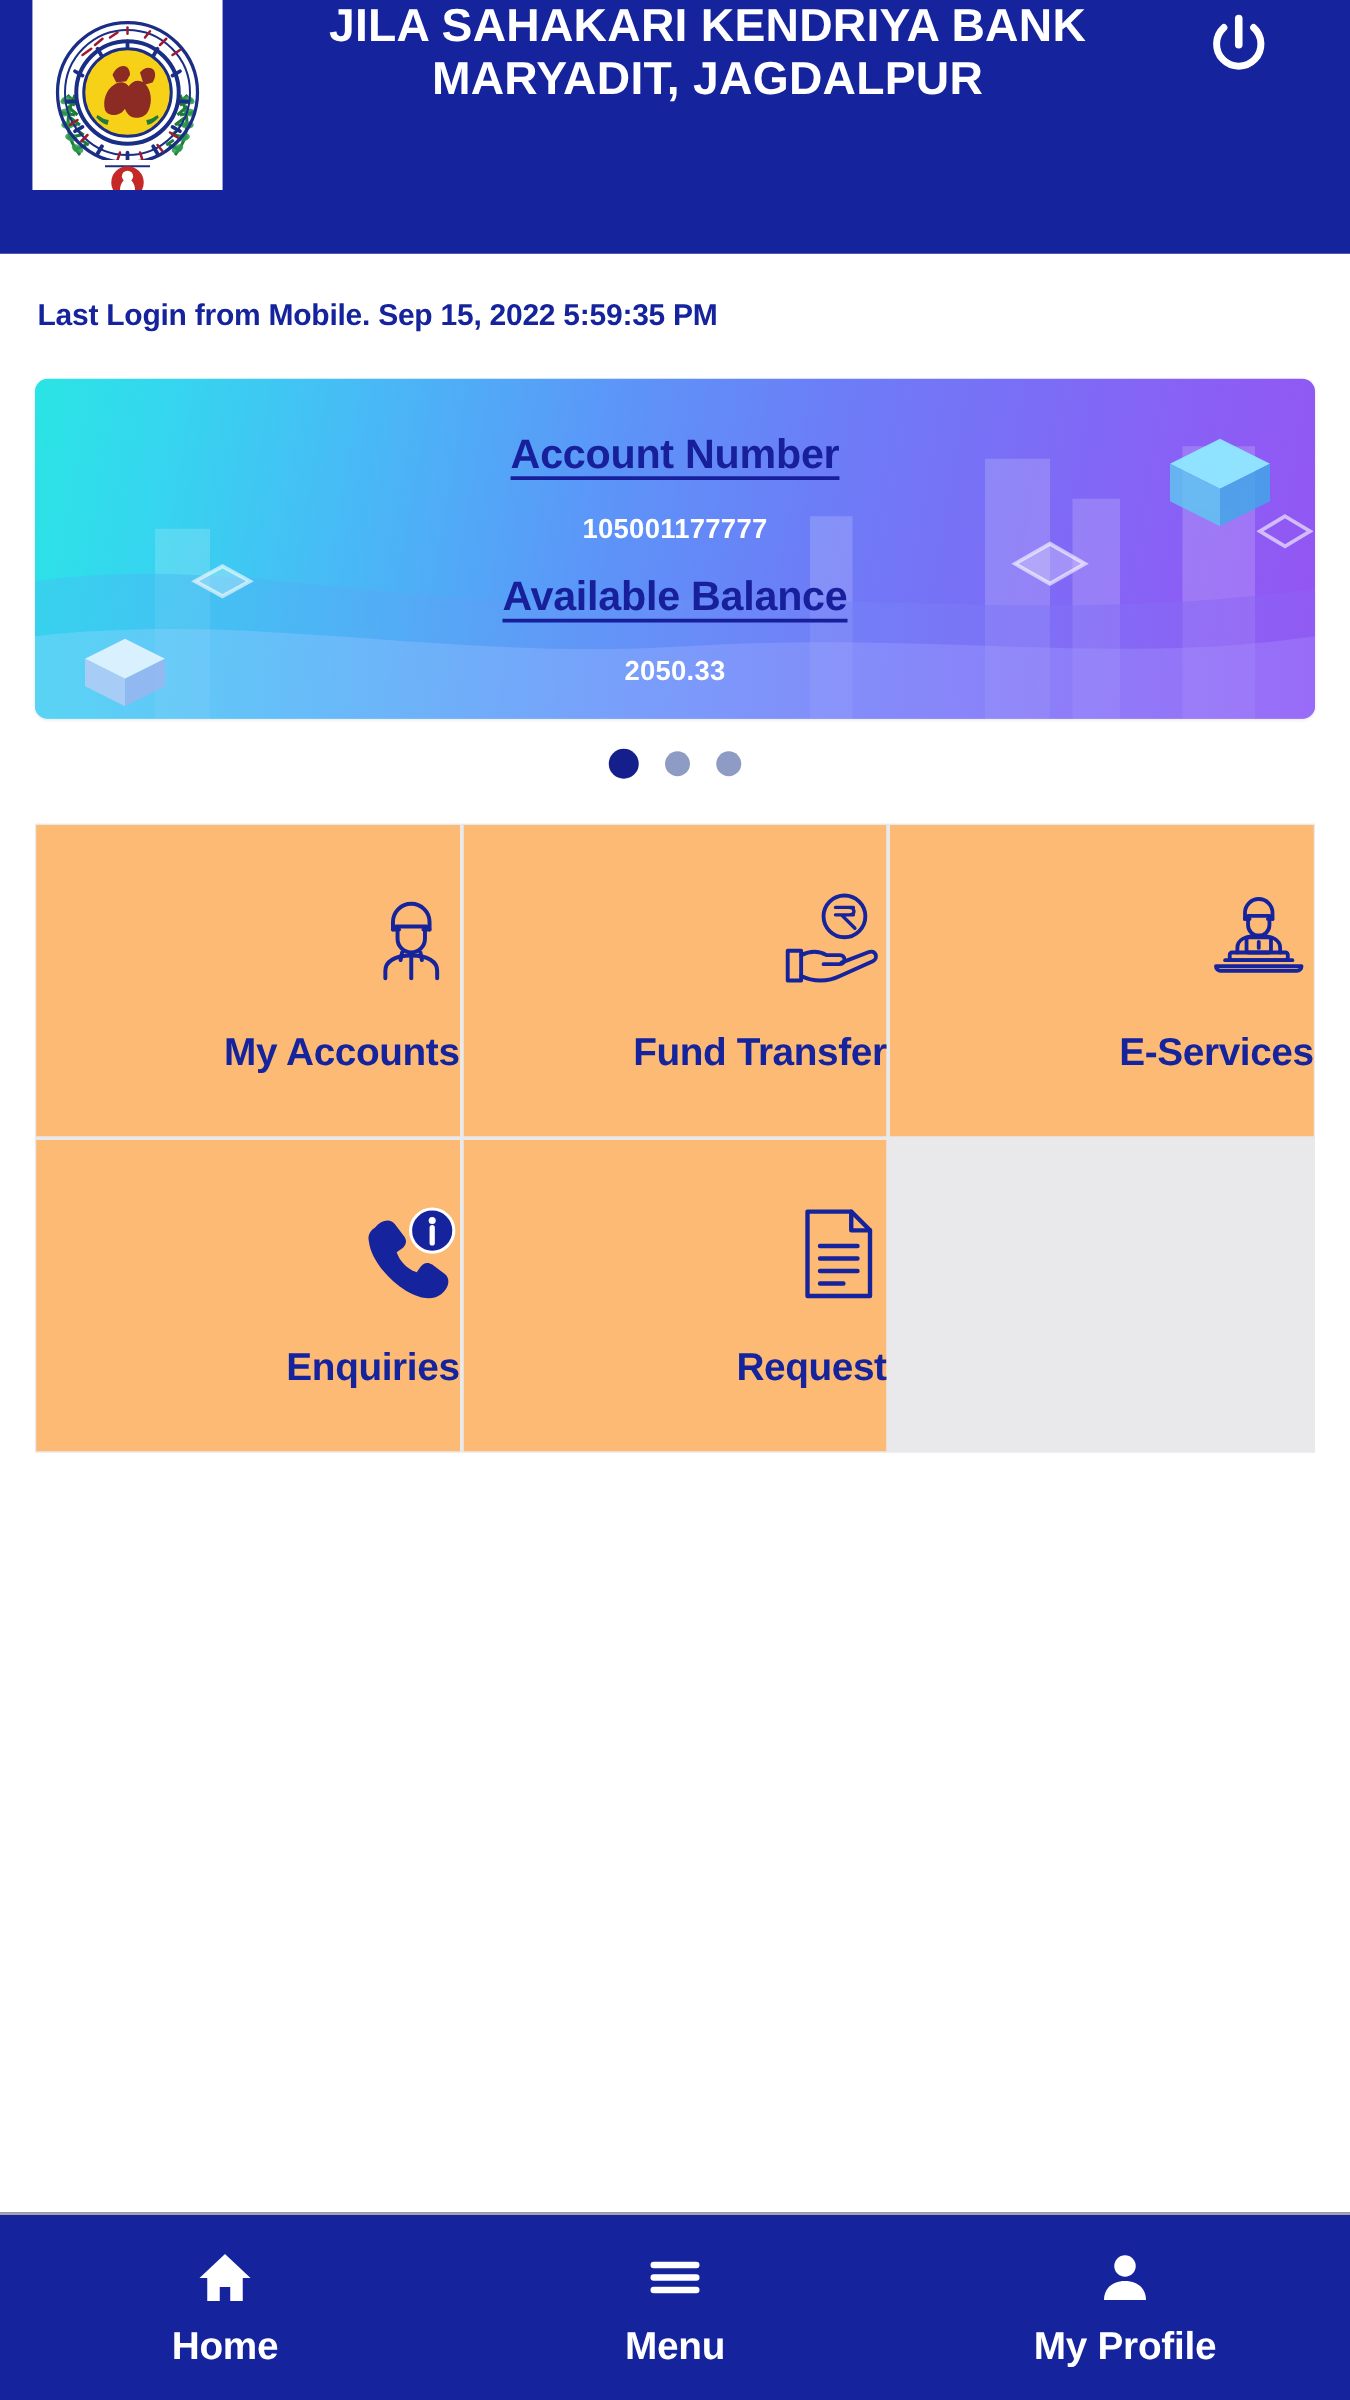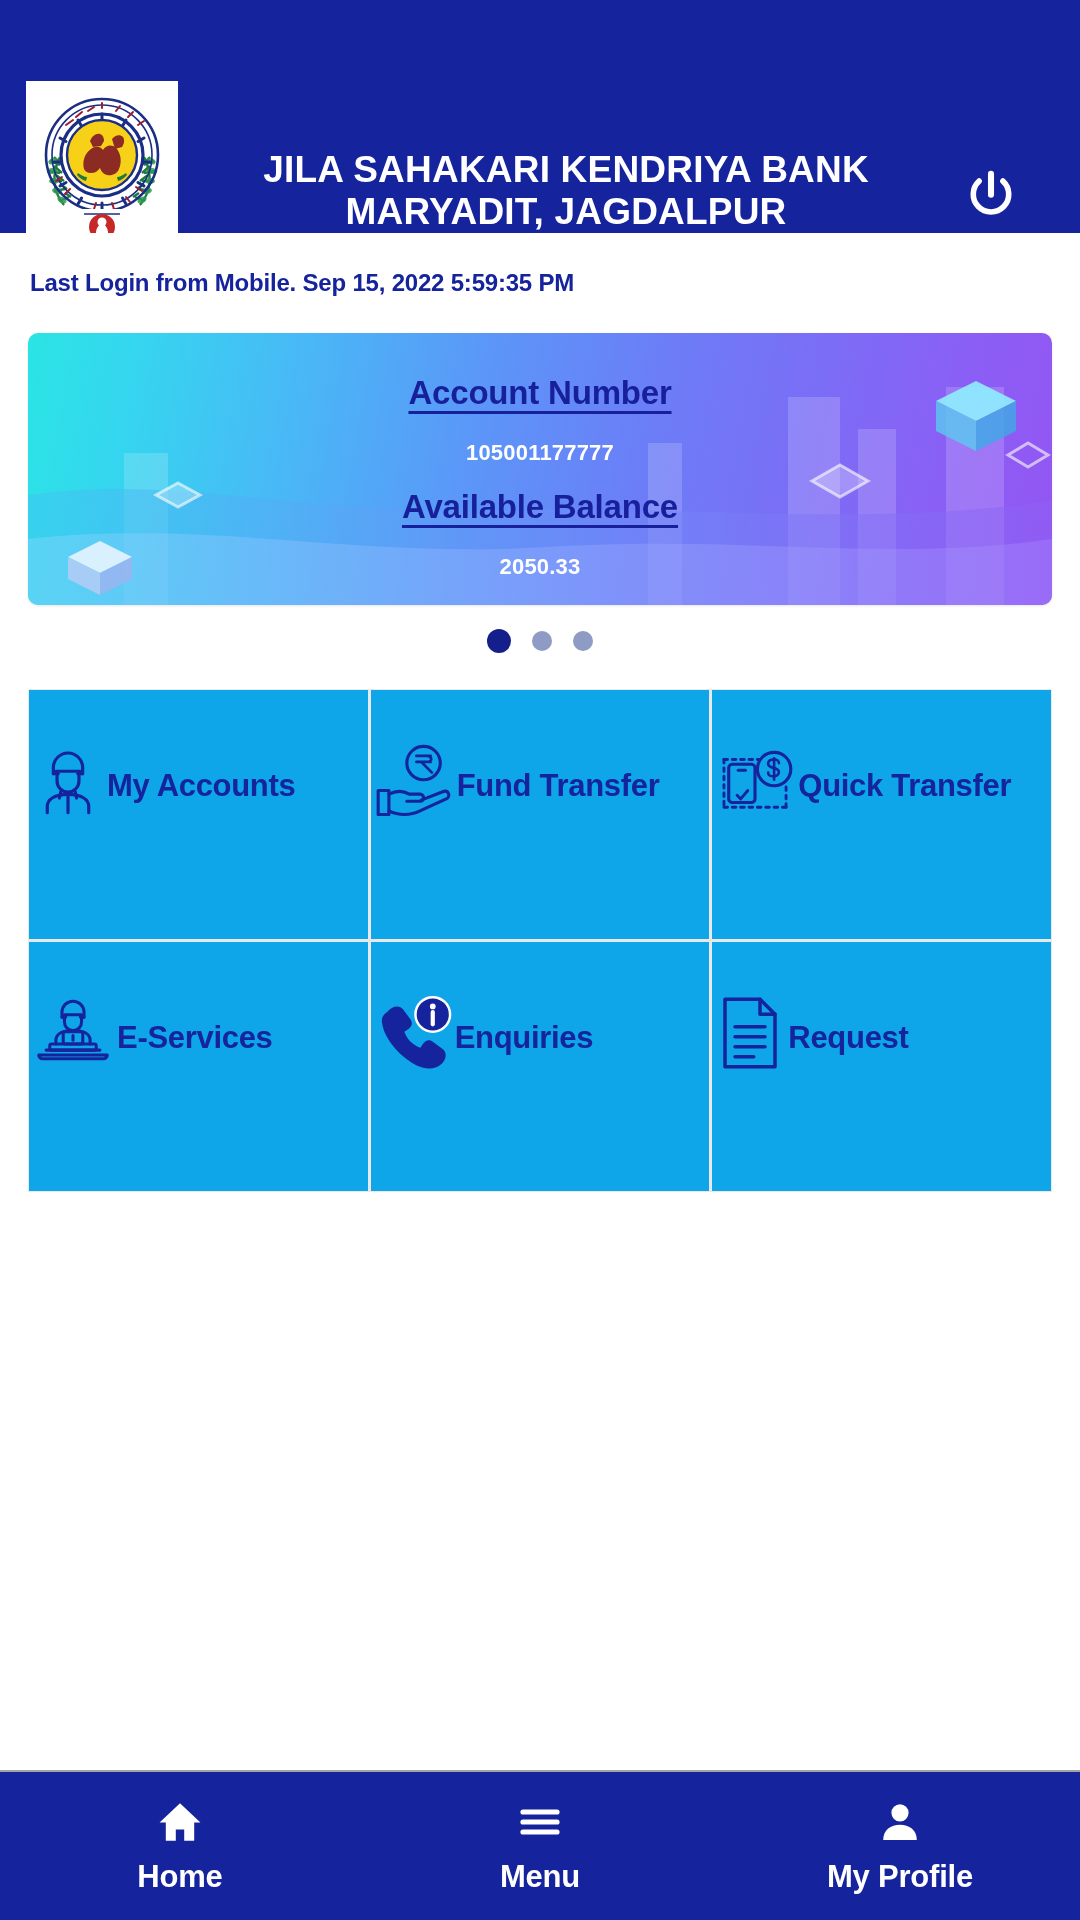--- a/index.html
+++ b/index.html
@@ -16,24 +16,24 @@
     position: relative;
     width: 1080px;
     height: 1920px;
     background: #ffffff;
     display: flex;
     flex-direction: column;
   }
 
   
   .header {
-    height: 233px;
+    height: 203px;
     background: #15239C;
     display: flex;
-    align-items: flex-end;
+    align-items: flex-start;
     padding: 0 40px 0 26px;
     flex: 0 0 auto;
     position: relative;
   }
 
   .logo-box {
     width: 152px;
     height: 152px;
     background: #ffffff;
     flex: 0 0 auto;
@@ -144,23 +144,24 @@
   }
   .grid {
     display: grid;
     grid-template-columns: repeat(3, 1fr);
     grid-auto-rows: 249px;
     background: #e9e9ec;
     gap: 3px;
     border: 1px solid #e9e9ec;
   }
   .tile {
-    background: #0ea5e9;
-    display: flex;
-    align-items: flex-start;
+    background: #fdba74;
+    display: flex;
+    flex-direction: column;
+    align-items: flex-end;
     padding-top: 48px;
   }
   .tile-icon {
     height: 86px;
     display: flex;
     align-items: center;
     justify-content: center;
   }
   .tile-label {
     margin-top: 30px;
@@ -380,39 +381,20 @@
             <circle cx="44" cy="17" r="14"></circle>
             <path d="M38 11 h12 M38 16 h12 M47 11 c4 0 5 5 0 5 h-5 l9 9" stroke-width="2.3"></path>
             <path d="M6 40 h9 v20 h-9 z"></path>
             <path d="M15 43 c6 -3 12 -3 17 0 l9 0 c4 0 4 6 0 6 h-11"></path>
             <path d="M15 57 c8 4 18 4 26 0 l22 -10 c4 -2 2 -8 -3 -6 l-18 7"></path>
           </svg>
         </div>
         <div class="tile-label">Fund Transfer</div>
       </div>
 
-      <div class="tile">
-        <div class="tile-icon">
-          <svg width="86" height="80" viewBox="0 0 72 64" fill="none" stroke="#15239C" stroke-width="2.6" stroke-linecap="round" stroke-linejoin="round">
-            <rect x="14" y="18" width="22" height="32" rx="3"></rect>
-            <path d="M21 44 l3 3 l6 -7" stroke-width="2.4"></path>
-            <path d="M22 23 h6"></path>
-            <circle cx="52" cy="22" r="14"></circle>
-            <path d="M52 13 v18" stroke-width="2.2"></path>
-            <path d="M56 17 c0 -2 -2 -3 -4 -3 c-3 0 -5 1 -5 3.5 c0 4.5 9 2.5 9 7 c0 2.5 -2 3.5 -5 3.5 c-2 0 -4 -1 -4 -3" stroke-width="2.2"></path>
-            <g stroke-dasharray="3 4" stroke-width="2.4">
-              <path d="M10 14 h30"></path>
-              <path d="M10 14 v40"></path>
-              <path d="M10 54 h52"></path>
-              <path d="M62 54 v-18"></path>
-            </g>
-          </svg>
-        </div>
-        <div class="tile-label">Quick Transfer</div>
-      </div>
 
       <div class="tile">
         <div class="tile-icon">
           <svg width="88" height="78" viewBox="0 0 72 62" fill="none" stroke="#15239C" stroke-width="2.5" stroke-linecap="round" stroke-linejoin="round">
             <path d="M27 18 v-4 a9 9 0 0 1 18 0 v4"></path>
             <path d="M29 16 h14"></path>
             <path d="M29 18 v4 a7 7 0 0 0 14 0 v-4"></path>
             <path d="M27 18 h3 M42 18 h3"></path>
             <path d="M22 40 v-3 c0 -5 5 -8 14 -8 s14 3 14 8 v3"></path>
             <rect x="28" y="30" width="16" height="10" rx="1.6"></rect>

